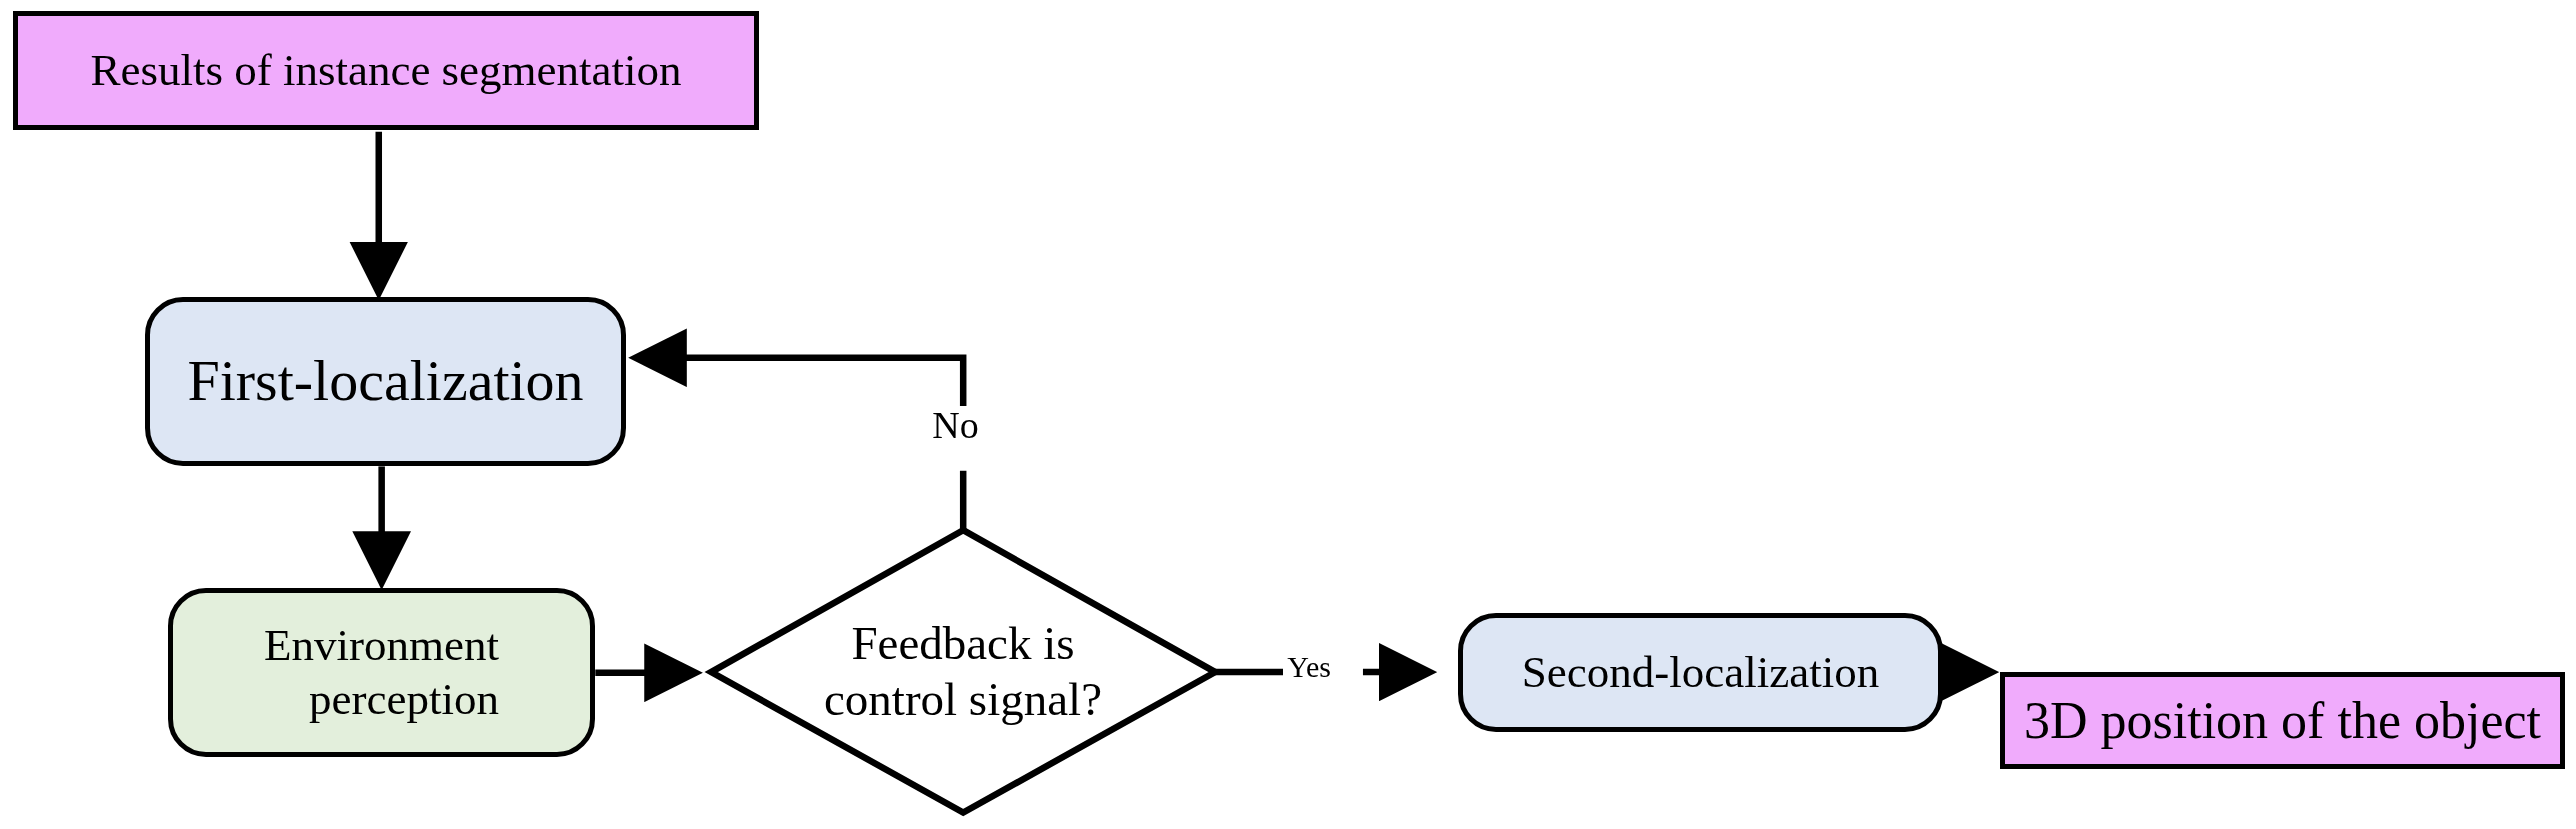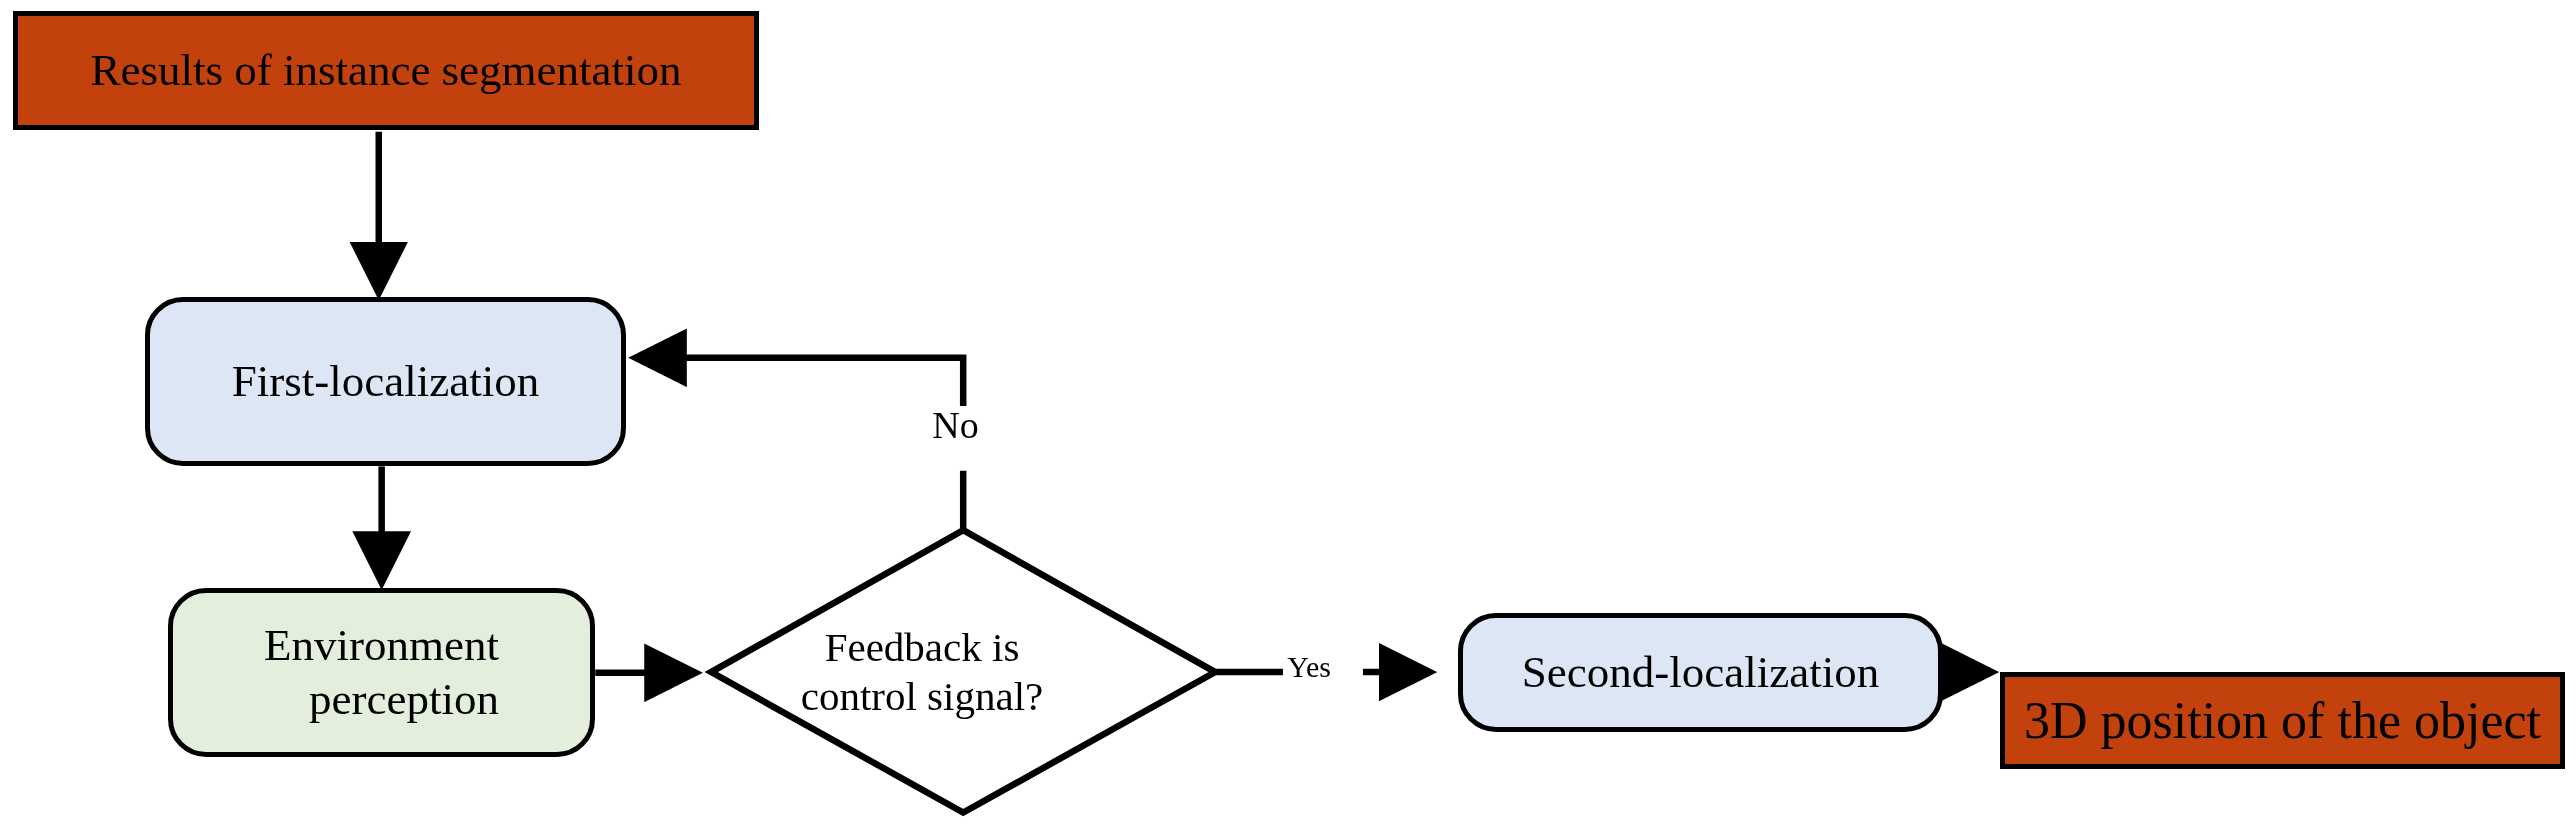--- a/index.html
+++ b/index.html
@@ -5,21 +5,21 @@
   html,body{margin:0;padding:0;background:#ffffff;}
   body{font-family:"Liberation Serif","DejaVu Serif",serif;}
   #stage{position:relative;width:2576px;height:830px;background:#ffffff;overflow:hidden;}
   svg#wires{position:absolute;left:0;top:0;width:2576px;height:830px;}
 
   .node{position:absolute;box-sizing:border-box;display:flex;align-items:center;
         justify-content:center;text-align:center;color:#000;}
   .node .label{line-height:1.18;white-space:pre-line;}
 
   
-  .rect-box{border:5px solid #000;background:#c2410c;}
+  .rect-box{border:5px solid #000;background:#f0abfc;}
   
   .round-box{border:5px solid #000;border-radius:38px;}
   .fill-blue{background:#dde6f4;}
   .fill-green{background:#e3efdc;text-align:right;}
 
   .edge-label{position:absolute;color:#000;background:#ffffff;
               padding:0 4.3px;line-height:1;white-space:nowrap;}
 </style>
 </head>
 <body>
@@ -47,30 +47,30 @@
     <path d="M 1678 928 L 1772 928" stroke="#000" stroke-width="9" fill="none"></path>
     <path d="M 1882 928 L 1972 928" stroke="#000" stroke-width="9" fill="none" marker-end="url(#ah)"></path>
 
     <path d="M 2656 928 L 2748 928" stroke="#000" stroke-width="9" fill="none" marker-end="url(#ah)"></path>
   </svg>
 
   <div class="node rect-box" style="left:13px;top:11px;width:746px;height:119px;font-size:45px;">
     <span class="label">Results of instance segmentation</span>
   </div>
 
-  <div class="node round-box fill-blue" style="left:145px;top:297px;width:481px;height:169px;font-size:45px;">
+  <div class="node round-box fill-blue" style="left:145px;top:297px;width:481px;height:169px;font-size:58px;">
     <span class="label">First-localization</span>
   </div>
 
   <div class="node round-box fill-green" style="left:168px;top:588px;width:427px;height:169px;font-size:45px;">
     <span class="label">Environment
 perception</span>
   </div>
 
-  <div class="node" style="left:712px;top:579px;width:420px;height:185px;font-size:41px;background:transparent;">
+  <div class="node" style="left:753px;top:579px;width:420px;height:185px;font-size:47px;background:transparent;">
     <span class="label">Feedback is
 control signal?</span>
   </div>
 
   <div class="node round-box fill-blue" style="left:1438px;top:613px;width:485px;height:119px;font-size:45px;margin-left:20px;">
     <span class="label">Second-localization</span>
   </div>
 
   <div class="node rect-box" style="left:2000px;top:624px;width:565px;height:97px;font-size:52px;margin-top:48px;">
     <span class="label">3D position of the object</span>

